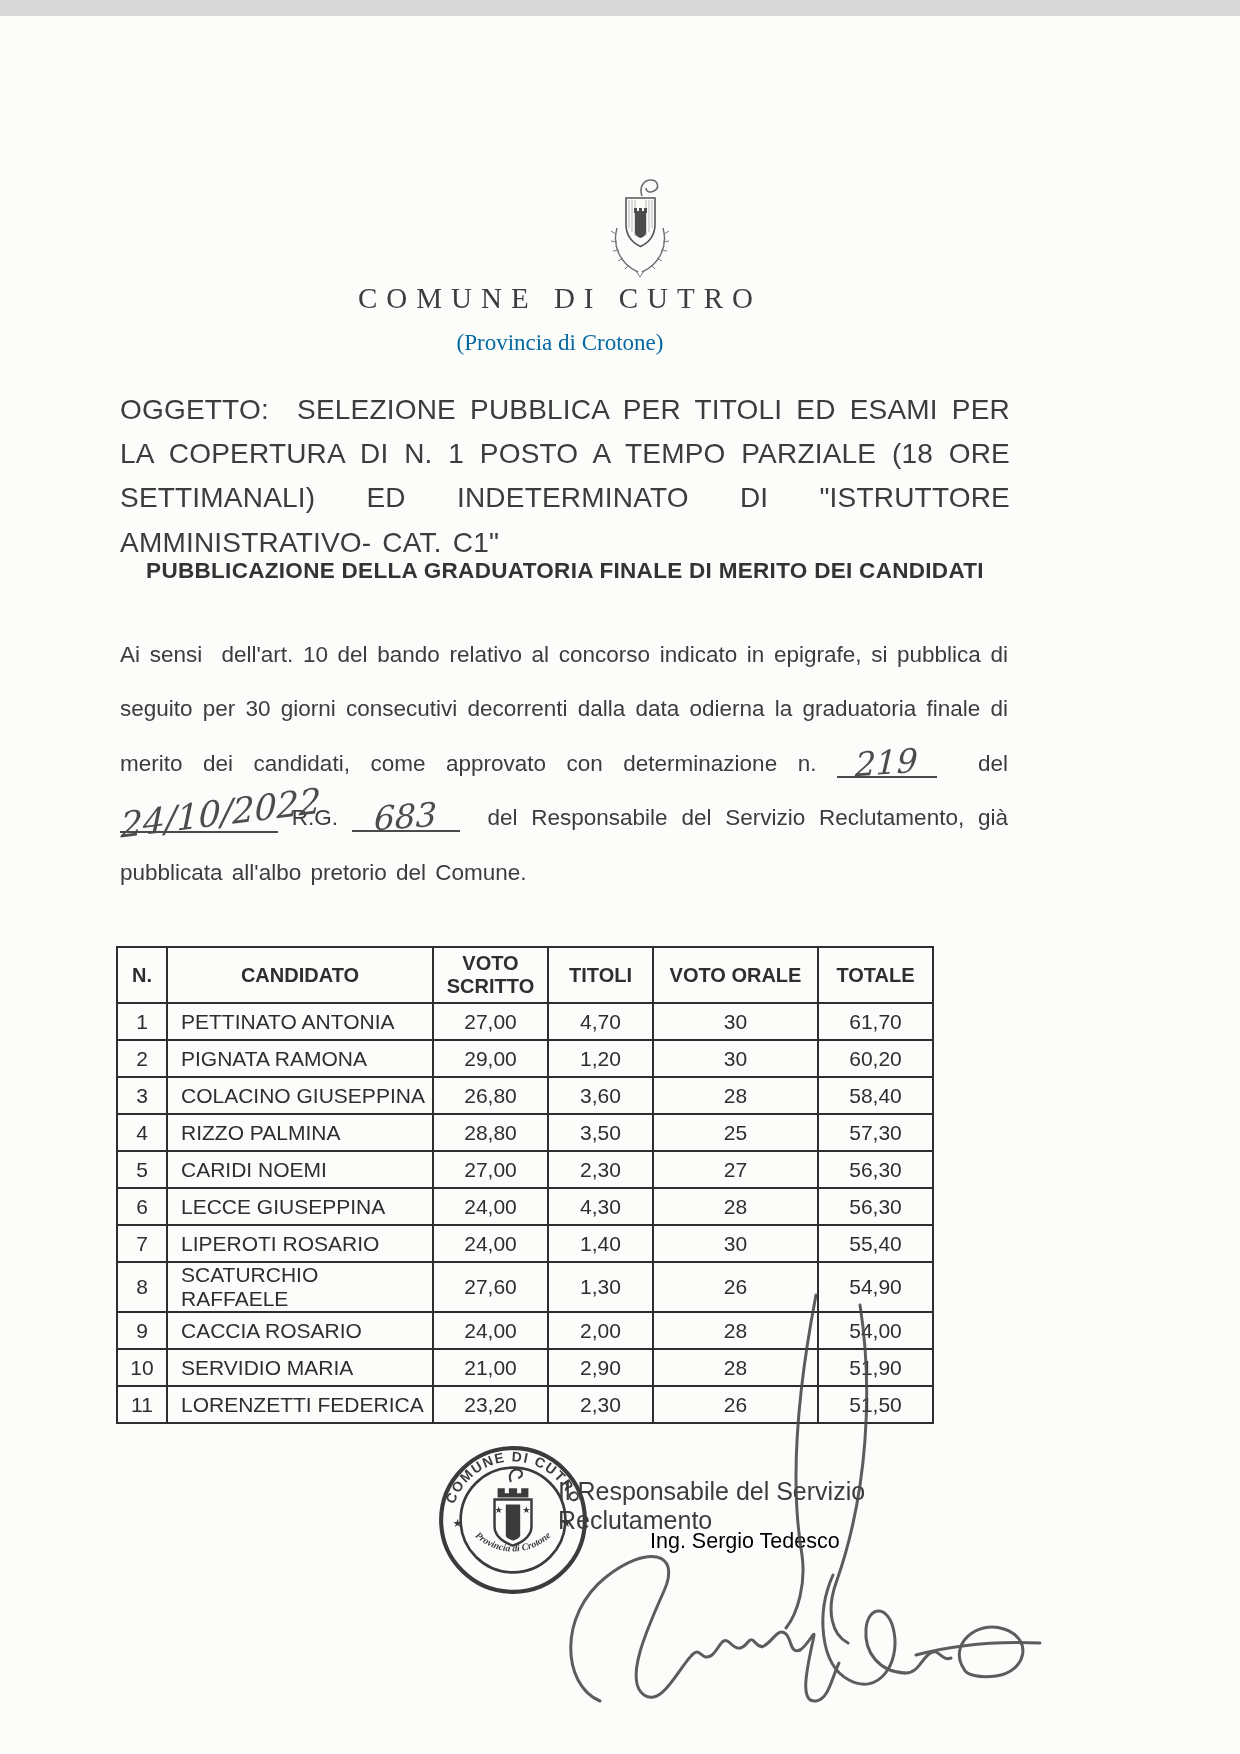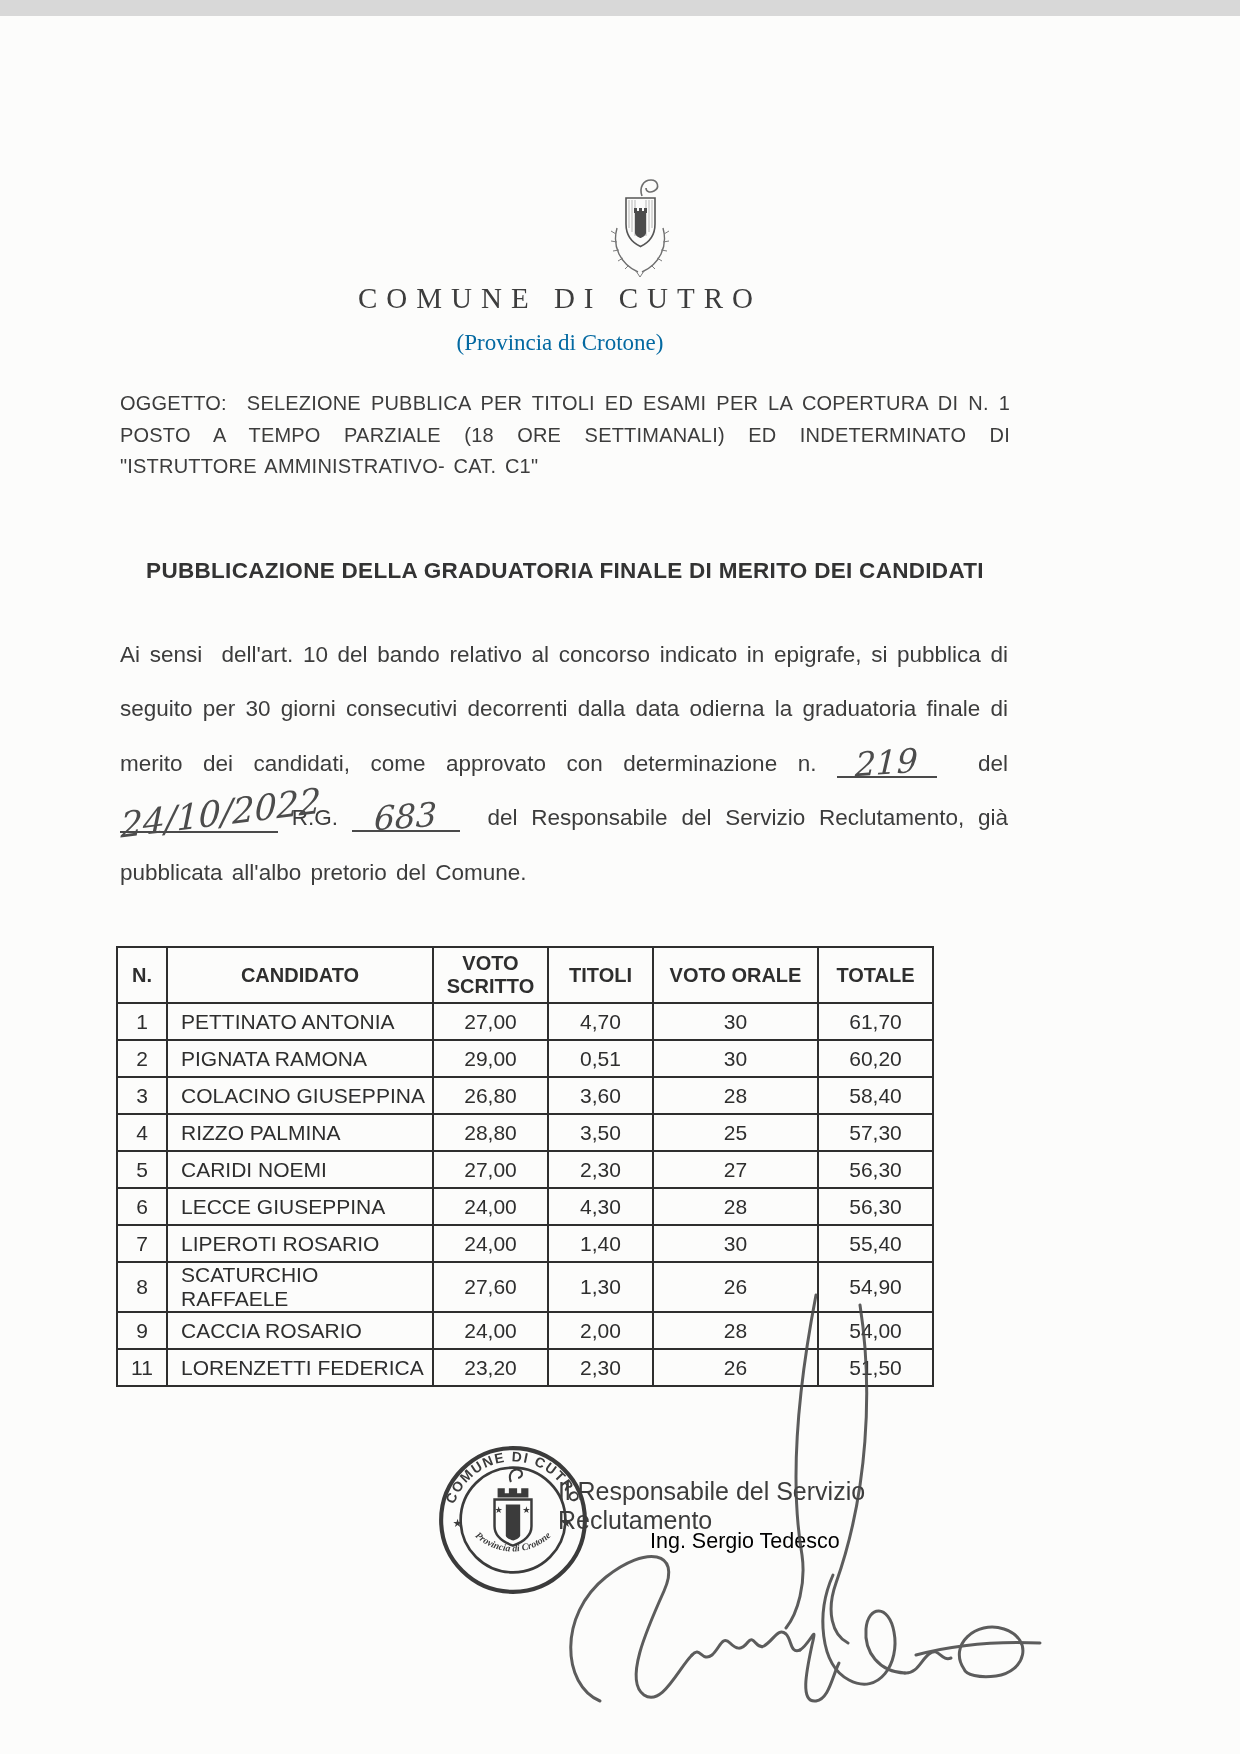--- a/index.html
+++ b/index.html
@@ -18,21 +18,21 @@
     color:#3d3d3d; font-weight:400;
   }
   .h-sub {
     position:absolute; top:314px; left:0; width:880px; text-align:center;
     font-family:"Liberation Serif", serif; font-size:23px; color:#0369a1;
   }
 
   
   .subject {
     position:absolute; top:372px; left:0; width:890px;
-    font-size:20px; line-height:1.58; text-align:justify;
+    font-size:28px; line-height:1.58; text-align:justify;
     letter-spacing:0.2px; word-spacing:3px; color:#3c3c3c; white-space:pre-wrap;
   }
 
   
   .doc-title {
     position:absolute; top:542px; left:0; width:890px; text-align:center;
     font-size:22.5px; font-weight:bold; color:#333;
     text-underline-offset:5px; text-decoration-thickness:2px;
     letter-spacing:0.3px;
   }
@@ -143,21 +143,21 @@
               <td class="col-candidato">PETTINATO ANTONIA</td>
               <td class="col-voto_scritto">27,00</td>
               <td class="col-titoli">4,70</td>
               <td class="col-voto_orale">30</td>
               <td class="col-totale">61,70</td>
             </tr>
             <tr>
               <td class="col-n">2</td>
               <td class="col-candidato">PIGNATA RAMONA</td>
               <td class="col-voto_scritto">29,00</td>
-              <td class="col-titoli">0,51</td>
+              <td class="col-titoli">1,20</td>
               <td class="col-voto_orale">30</td>
               <td class="col-totale">60,20</td>
             </tr>
             <tr>
               <td class="col-n">3</td>
               <td class="col-candidato">COLACINO GIUSEPPINA</td>
               <td class="col-voto_scritto">26,80</td>
               <td class="col-titoli">3,60</td>
               <td class="col-voto_orale">28</td>
               <td class="col-totale">58,40</td>
@@ -202,20 +202,28 @@
               <td class="col-voto_orale">26</td>
               <td class="col-totale">54,90</td>
             </tr>
             <tr>
               <td class="col-n">9</td>
               <td class="col-candidato">CACCIA ROSARIO</td>
               <td class="col-voto_scritto">24,00</td>
               <td class="col-titoli">2,00</td>
               <td class="col-voto_orale">28</td>
               <td class="col-totale">54,00</td>
+            </tr>
+            <tr>
+              <td class="col-n">10</td>
+              <td class="col-candidato">SERVIDIO MARIA</td>
+              <td class="col-voto_scritto">21,00</td>
+              <td class="col-titoli">2,90</td>
+              <td class="col-voto_orale">28</td>
+              <td class="col-totale">51,90</td>
             </tr>
             <tr>
               <td class="col-n">11</td>
               <td class="col-candidato">LORENZETTI FEDERICA</td>
               <td class="col-voto_scritto">23,20</td>
               <td class="col-titoli">2,30</td>
               <td class="col-voto_orale">26</td>
               <td class="col-totale">51,50</td>
             </tr>
           </tbody>

